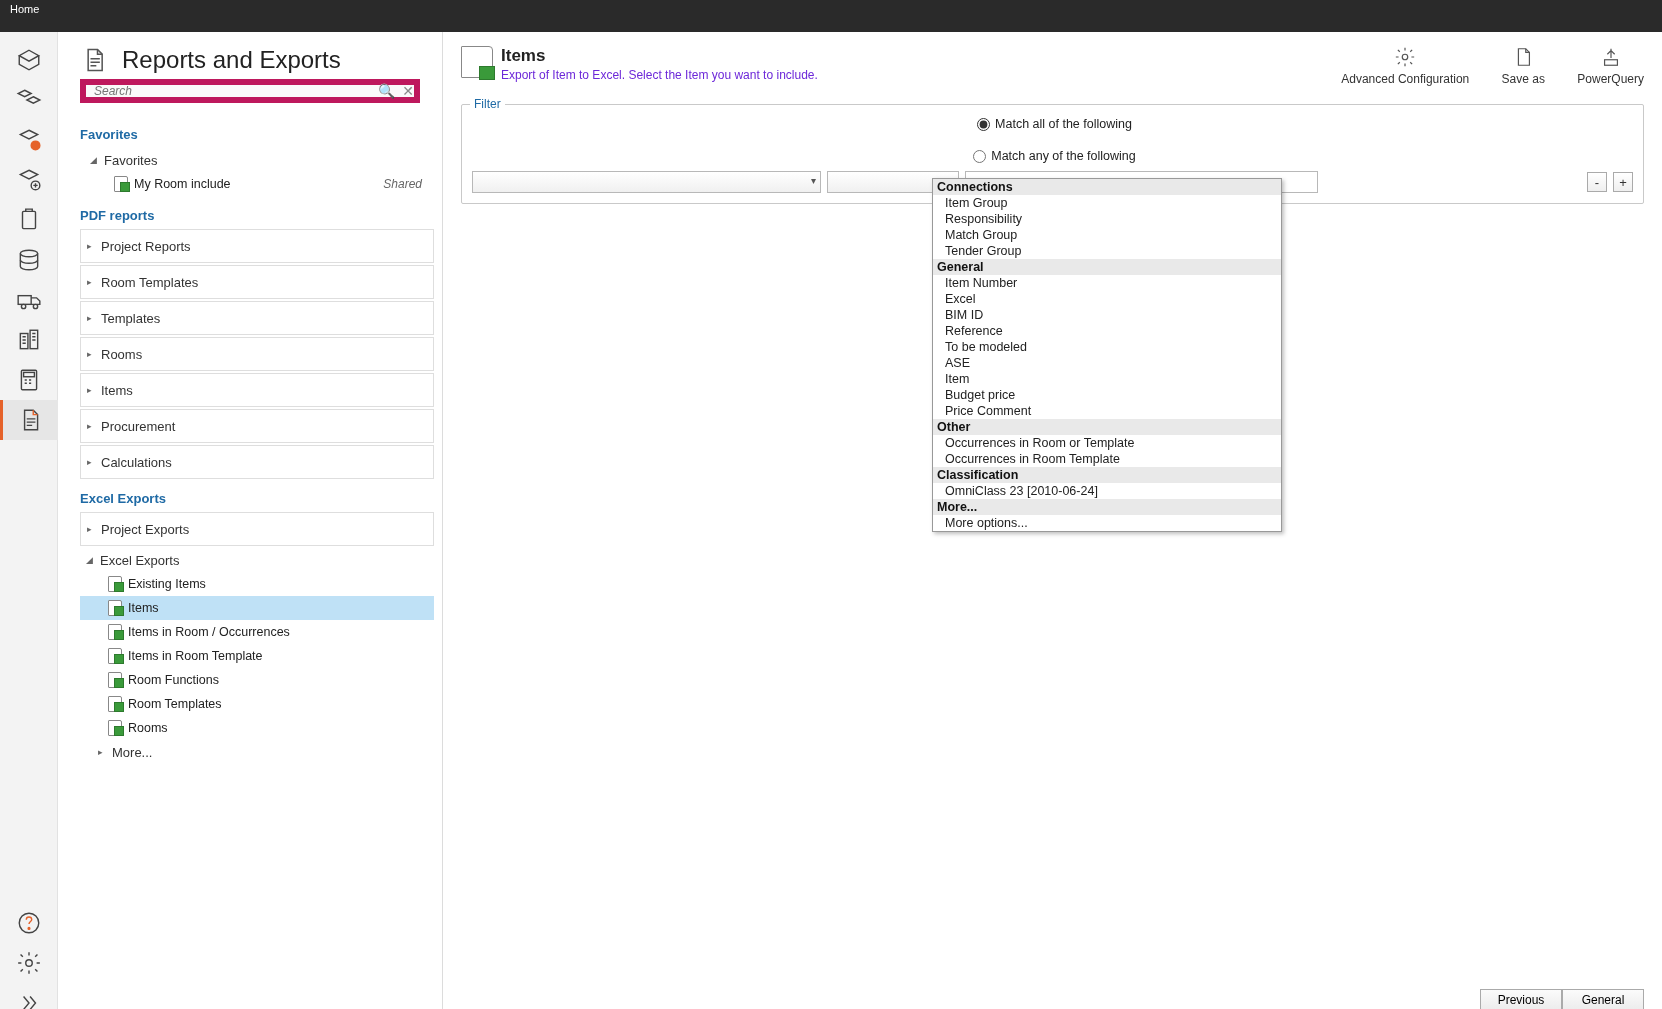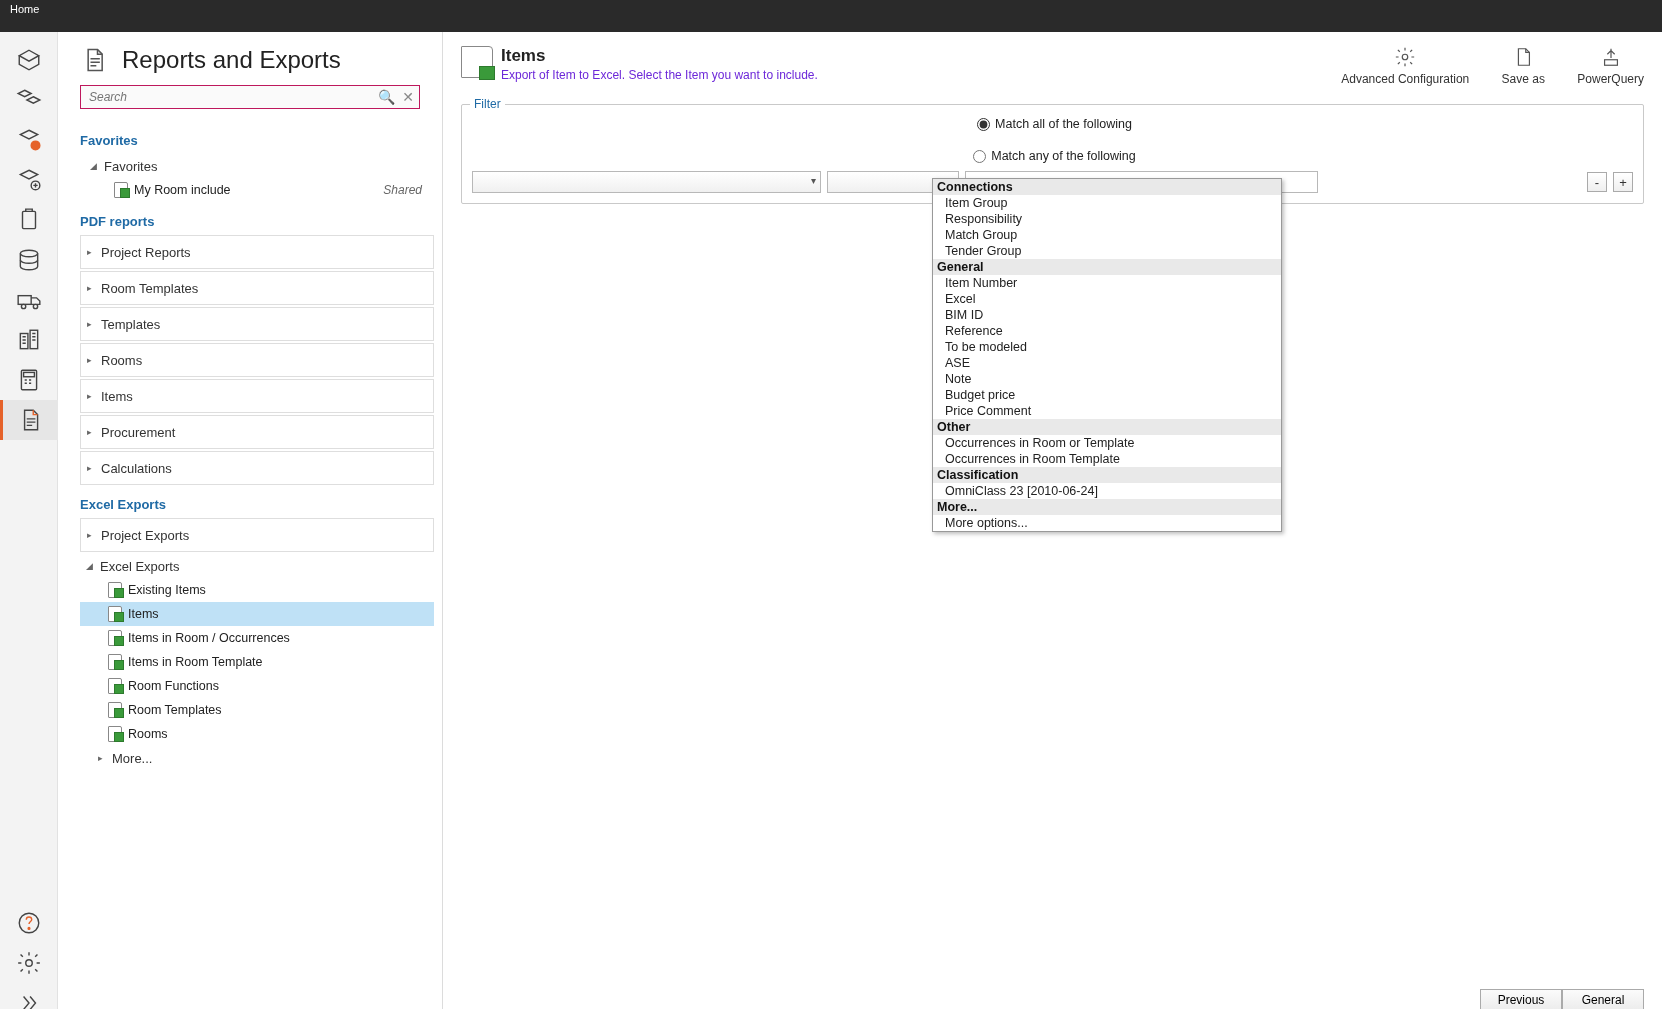--- a/index.html
+++ b/index.html
@@ -14,26 +14,26 @@
 
 .rail { width: 58px; background: #f3f3f3; border-right: 1px solid #e2e2e2; display: flex; flex-direction: column; align-items: center; padding-top: 8px; position: relative; }
 .rail .rail-btn { width: 58px; height: 40px; display: flex; align-items: center; justify-content: center; cursor: pointer; }
 .rail .rail-btn.active { background: #e6e6e6; border-left: 3px solid #e5622a; }
 .rail .spacer { flex: 1; }
 .rail svg { width: 26px; height: 26px; stroke: #444; fill: none; stroke-width: 1.3; }
 .rail .orange-acc { stroke: #e5622a; fill: #e5622a; }
 
 
 .leftpanel { width: 385px; border-right: 1px solid #dcdcdc; padding: 14px 0 0 0; display: flex; flex-direction: column; }
-.lp-header { display: flex; align-items: center; padding-left: 22px; margin-bottom: 11px; }
+.lp-header { display: flex; align-items: center; padding-left: 22px; margin-bottom: 5px; }
 .lp-header svg { width: 28px; height: 28px; margin-right: 14px; stroke:#555; fill:none; stroke-width:1.3;}
 .lp-header h1 { font-size: 24px; font-weight: 400; color: #222; }
 
 .search-row { padding: 0 22px 8px 22px; position: relative; }
-.search-row input { width: 100%; height: 24px; border: 1px solid #be185d; padding: 2px 32px 2px 8px; font-size: 12px; font-style: italic; color: #888; background:#fafafa;}
+.search-row input { width: 100%; height: 24px; border: 6px solid #be185d; padding: 2px 32px 2px 8px; font-size: 12px; font-style: italic; color: #888; background:#fafafa;}
 .search-row .ic { position: absolute; top: 4px; color: #888; font-size: 14px; cursor:pointer;}
 .search-row .ic.mag { right: 46px; }
 .search-row .ic.cx { right: 28px; }
 
 .lp-body { flex:1; overflow-y:auto; padding: 4px 8px 0 22px; }
 .section-title { color: #1f6aa5; font-size: 13px; font-weight: 600; margin: 12px 0 6px 0; }
 
 .tree-row { display:flex; align-items:center; height: 34px; border:1px solid #dedede; padding-left:6px; font-size:13px; color:#333; cursor:pointer; margin-bottom:2px; background:#fff;}
 .tree-row .caret { width:10px; font-size:9px; color:#666; margin-right:4px;}
 .tree-sub { display:flex; align-items:center; height:24px; padding-left:10px; font-size:13px; color:#333; cursor:pointer;}
@@ -349,21 +349,21 @@
         <div class="opt">Responsibility</div>
         <div class="opt">Match Group</div>
         <div class="opt">Tender Group</div>
         <div class="grp">General</div>
         <div class="opt">Item Number</div>
         <div class="opt">Excel</div>
         <div class="opt">BIM ID</div>
         <div class="opt">Reference</div>
         <div class="opt">To be modeled</div>
         <div class="opt">ASE</div>
-        <div class="opt">Note</div>
+        <div class="opt">Item</div>
         <div class="opt">Budget price</div>
         <div class="opt">Price Comment</div>
         <div class="grp">Other</div>
         <div class="opt">Occurrences in Room or Template</div>
         <div class="opt">Occurrences in Room Template</div>
         <div class="grp">Classification</div>
         <div class="opt">OmniClass 23 [2010-06-24]</div>
         <div class="grp">More...</div>
         <div class="opt">More options...</div>
       </div>

